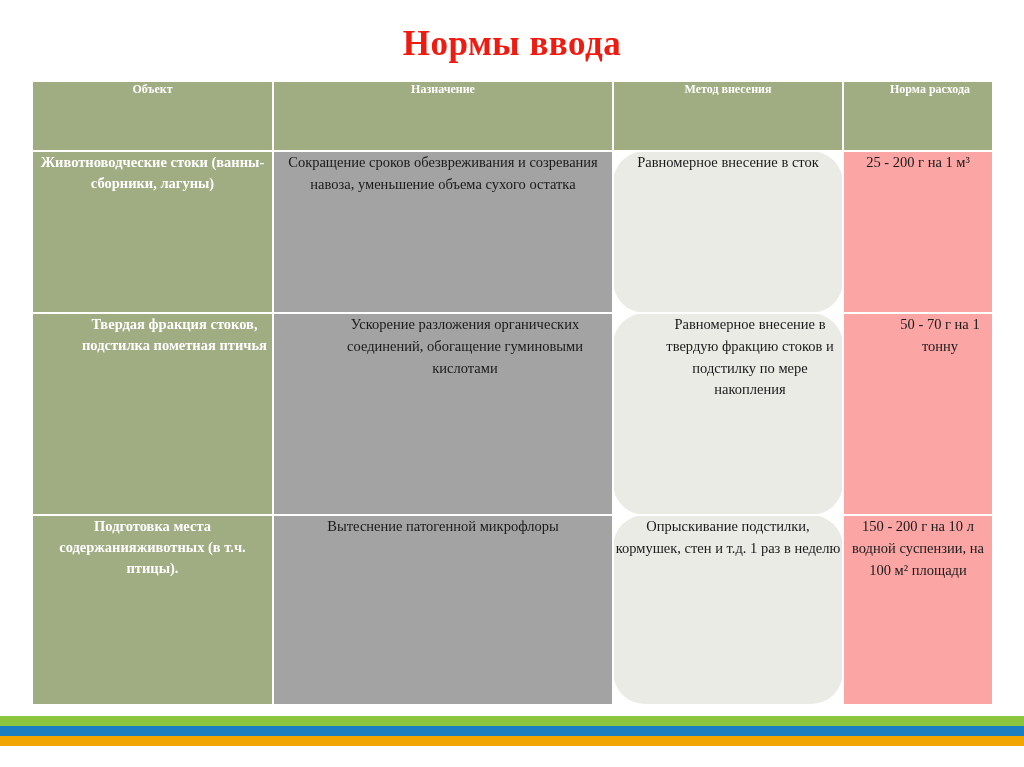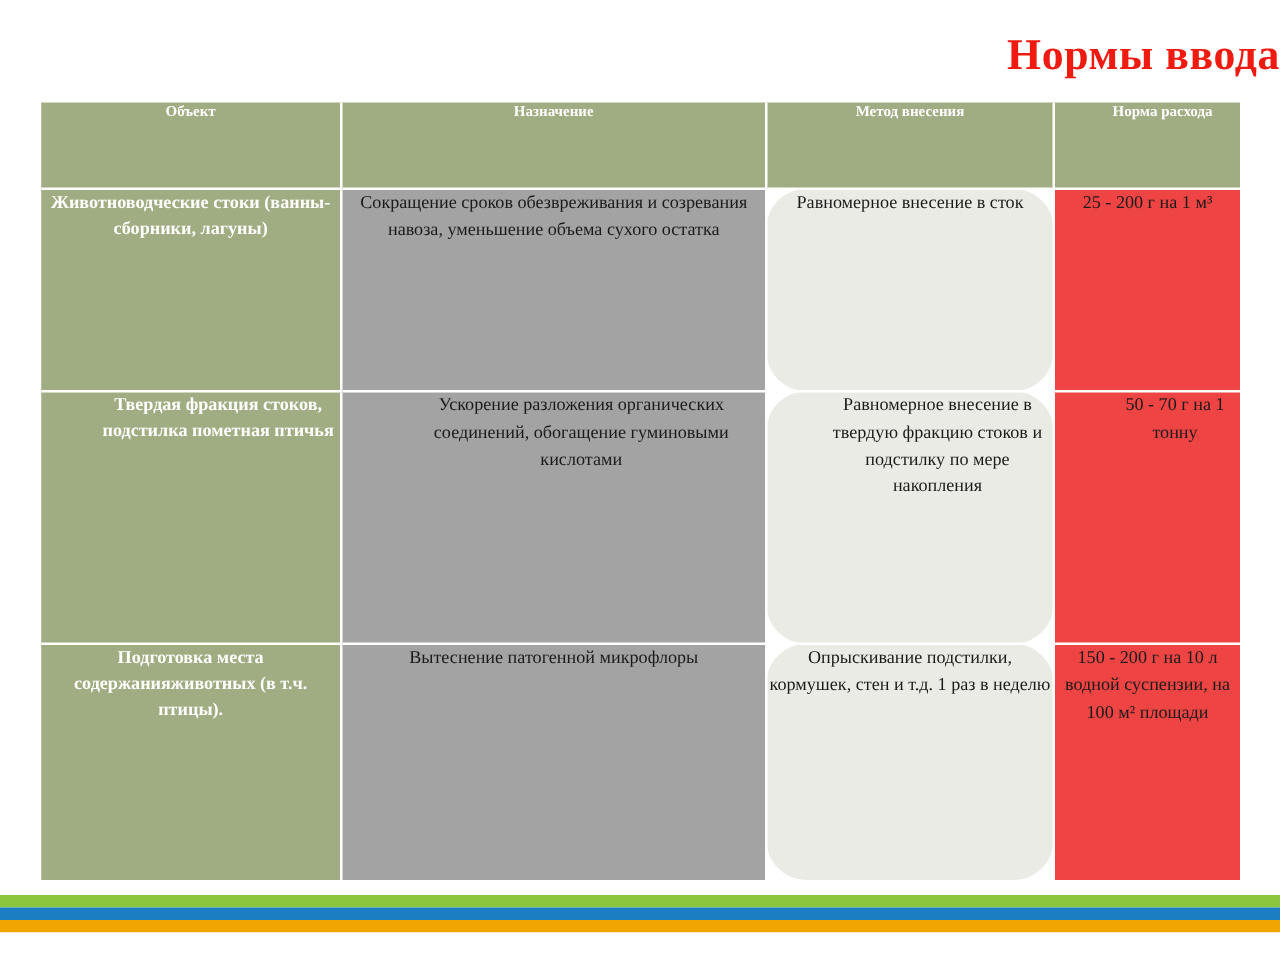--- a/index.html
+++ b/index.html
@@ -19,21 +19,21 @@
     left: 0; top: 0;
     width: 1024px;
     height: 767px;
     background: #ffffff;
   }
   .slide-title {
     position: absolute;
     left: 0;
     top: 24px;
     width: 1024px;
-    text-align: right;
+    text-align: center;
     font-family: "Liberation Serif", serif;
     font-weight: bold;
     font-size: 35px;
     color: #ef1a10;
     letter-spacing: 0.5px;
   }
   table.norms {
     position: absolute;
     left: 33px;
     top: 82px;
@@ -93,21 +93,21 @@
     color: #1a1a1a;
     font-size: 14.5px;
     text-align: center;
     padding: 14px 14px 10px 14px;
     border-top: 2px solid #ffffff;
     border-right: 2px solid #ffffff;
     line-height: 1.5;
     border-radius: 32px;
   }
   .rate-cell {
-    background: #ef4444;
+    background: #fca5a5;
     color: #1a1a1a;
     font-size: 14.5px;
     text-align: center;
     padding: 14px 12px 10px 12px;
     border-top: 2px solid #ffffff;
     line-height: 1.5;
   }
 
   
   tr.r1 td { height: 160px; margin-left: 17px; }

